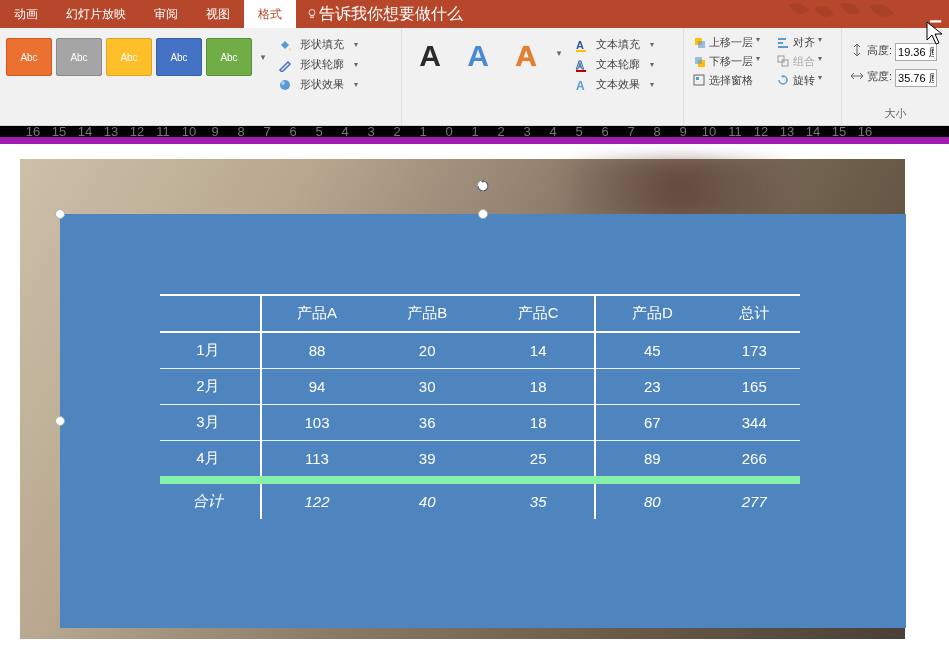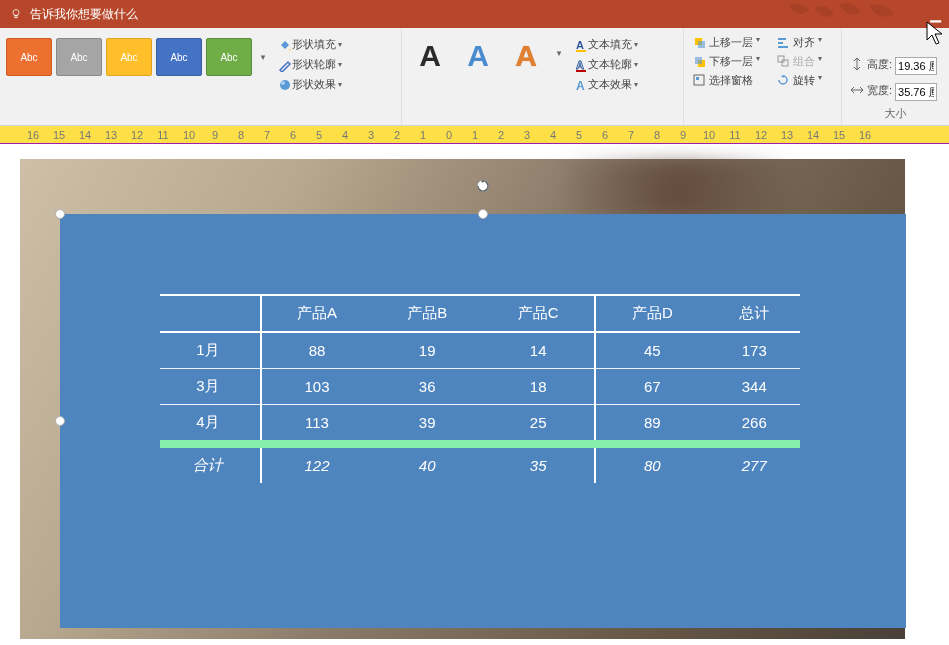--- a/index.html
+++ b/index.html
@@ -3,21 +3,21 @@
 <meta charset="utf-8">
 <style>
 * { box-sizing: border-box; margin: 0; padding: 0; font-family: "Microsoft YaHei", "Segoe UI", sans-serif; }
 body { background: #fff; overflow: hidden; width: 949px; height: 645px; position: relative; }
 
 
 .titlebar { background: #b7472a; height: 28px; display: flex; align-items: center; position: relative; }
 .tabs { display: flex; height: 28px; }
 .tab { color: #fff; font-size: 12px; padding: 0 14px; display: flex; align-items: center; cursor: pointer; }
 .tab.active { background: #fff; color: #b7472a; }
-.tell-me { display: flex; align-items: center; color: #fff; font-size: 12px; margin-left: 10px; gap: 8px; }
+.tell-me { display: flex; align-items: center; color: #fff; font-size: 16px; margin-left: 10px; gap: 1px; }
 .bulb-icon { width: 12px; height: 12px; }
 
 
 .leaves { position: absolute; top: 0; right: 30px; width: 140px; height: 28px; pointer-events: none; opacity: 0.3; }
 
 
 .win-ctrl { position: absolute; right: 8px; top: 6px; color: #fff; font-size: 14px; }
 
 
 .ribbon { background: #f1f1f1; height: 98px; display: flex; border-bottom: 1px solid #d4d4d4; }
@@ -31,40 +31,40 @@
 .style-thumb.gray { background: #a5a5a5; border: 1px solid #8a8a8a; }
 .style-thumb.yellow { background: #ffbf2a; border: 1px solid #e0a520; }
 .style-thumb.blue { background: #4472c4; border: 1px solid #385fa3; }
 .style-thumb.green { background: #70ad47; border: 1px solid #5a8f3a; }
 .style-thumb span { font-size: 10px; }
 
 .dropdown-arrow { width: 14px; height: 38px; margin-top: 6px; display: flex; align-items: center; justify-content: center; color: #666; font-size: 9px; }
 
 
 .shape-cmds { display: flex; flex-direction: column; gap: 3px; margin-top: 4px; }
-.shape-cmd { display: flex; align-items: center; gap: 0; font-size: 11px; color: #444; padding: 1px 4px; cursor: pointer; white-space: nowrap; justify-content: center; }
+.shape-cmd { display: flex; align-items: center; gap: 8px; font-size: 11px; color: #444; padding: 1px 4px; cursor: pointer; white-space: nowrap; justify-content: center; }
 .shape-cmd .mini-icon { width: 14px; height: 14px; display: inline-flex; align-items: center; justify-content: center; }
 .shape-cmd .caret { margin-left: 2px; font-size: 8px; color: #666; }
 
 
 .wordart-thumb { width: 44px; height: 44px; display: flex; align-items: center; justify-content: center; font-size: 30px; font-weight: bold; font-family: Arial, sans-serif; margin-top: 2px; }
 .wa-black { color: #2b2b2b; }
 .wa-blue { color: #4a8bd0; }
 .wa-orange { color: #e08030; text-shadow: 0 0 1px #c56820; }
 
 
 .arr-cmds { display: flex; flex-direction: column; gap: 2px; margin-top: 2px; }
 .arr-cmd, .size-row { display: flex; gap: 3px; font-size: 11px; color: #444; padding: 1px 2px; white-space: nowrap; }
 .arr-cmd .mini-icon, .size-row .mini-icon { width: 14px; height: 14px; }
 .arr-cmd .caret, .size-row .caret { font-size: 8px; color: #666; }
 .arrange-col2 { margin-left: 8px; }
 .size-input { width: 42px; height: 18px; font-size: 11px; background: #fff; border: 1px solid #ababab; padding: 0 2px; text-align: right; }
 
 
-.ruler { height: 18px; background: #fde047; position: relative; border-bottom: 1px solid #a21caf; font-size: 11px; color: #777; overflow: hidden; }
+.ruler { height: 18px; background: #000000; position: relative; border-bottom: 7px solid #a21caf; font-size: 13px; color: #777; overflow: hidden; }
 .ruler-inner { position: absolute; left: 20px; top: 0; display: flex; height: 100%; align-items: center; }
 .ruler-tick { width: 26px; text-align: center; position: relative; }
 
 
 .canvas-area { position: relative; background: #fff; height: 500px; overflow: hidden; }
 .slide-bg { position: absolute; left: 20px; top: 15px; width: 885px; height: 480px; background: linear-gradient(120deg, #cdbfa8 0%, #b8a890 25%, #8a7a68 50%, #6a5a48 75%, #4a4038 100%); }
 .slide-bg::before { content: ""; position: absolute; right: 60px; top: 0; width: 280px; height: 60px; background: radial-gradient(circle at 40% 50%, rgba(80,50,40,0.6), transparent 70%); filter: blur(8px); }
 
 .blue-shape { position: absolute; left: 60px; top: 70px; width: 846px; height: 414px; background: #4f85bf; }
 
@@ -91,20 +91,27 @@
 .dbl-top { border-top: 4px double #fff; }
 
 
 .cursor { position: absolute; right: 4px; top: 20px; color: #000; font-size: 20px; }
 
 </style>
 </head>
 <body>
 
 <div class="titlebar">
+  <div class="tabs">
+    <div class="tab">动画</div>
+    <div class="tab">幻灯片放映</div>
+    <div class="tab">审阅</div>
+    <div class="tab">视图</div>
+    <div class="tab active">格式</div>
+  </div>
   <div class="tell-me">
     <svg class="bulb-icon" viewBox="0 0 16 16">
         <circle cx="8" cy="6" r="4" fill="none" stroke="#fff" stroke-width="1"></circle>
         <rect x="6.5" y="10" width="3" height="3" fill="none" stroke="#fff" stroke-width="1"></rect>
       </svg>
     <span>告诉我你想要做什么</span>
   </div>
   <svg class="leaves" viewBox="0 0 140 28">
       <path d="M10 5 Q20 0 30 10 Q20 20 10 5 M35 8 Q48 2 55 14 Q44 22 35 8 M60 4 Q75 0 82 12 Q70 20 60 4 M90 6 Q105 0 115 14 Q100 22 90 6" fill="#8a3520"></path>
     </svg>
@@ -261,21 +268,21 @@
                 <path d="M5 3 L8 2 L7 5 Z" fill="#5b9bd5"></path>
               </svg></span>
           <span>旋转</span>
             <span class="caret">▾</span>
         </div>
       </div>
     </div>
   </div>
 
   <div class="ribbon-group" style="flex:1;border-right:none">
-    <div class="ribbon-group-content" style="flex-direction:column;gap:6px;margin-top:24px">
+    <div class="ribbon-group-content" style="flex-direction:column;gap:6px;margin-top:10px">
       <div class="size-row">
         <span class="mini-icon"><svg width="14" height="14" viewBox="0 0 14 14">
               <path d="M7 1 L7 13 M4 4 L7 1 L10 4 M4 10 L7 13 L10 10" stroke="#666" fill="none"></path>
             </svg></span>
         <span>高度:</span>
         <input class="size-input" value="19.36 厘" style="">
       </div>
       <div class="size-row">
         <span class="mini-icon"><svg width="14" height="14" viewBox="0 0 14 14">
               <path d="M1 7 L13 7 M4 4 L1 7 L4 10 M10 4 L13 7 L10 10" stroke="#666" fill="none"></path>
@@ -349,24 +356,32 @@
               <th>产品B</th>
               <th class="last-before-gap">产品C</th>
               <th>产品D</th>
               <th>总计</th>
             </tr>
           </thead>
           <tbody>
             <tr class="dbl-top">
               <th class="rowhead">1月</th>
               <td>88</td>
-              <td>19</td>
+              <td>20</td>
               <td class="last-before-gap">14</td>
               <td>45</td>
               <td>173</td>
+            </tr>
+            <tr>
+              <th class="rowhead">2月</th>
+              <td>94</td>
+              <td>30</td>
+              <td class="last-before-gap">18</td>
+              <td>23</td>
+              <td>165</td>
             </tr>
             <tr>
               <th class="rowhead">3月</th>
               <td>103</td>
               <td>36</td>
               <td class="last-before-gap">18</td>
               <td>67</td>
               <td>344</td>
             </tr>
             <tr>

